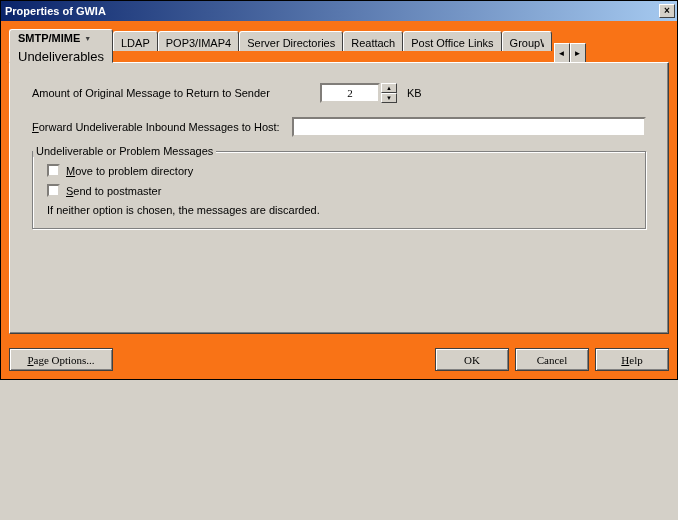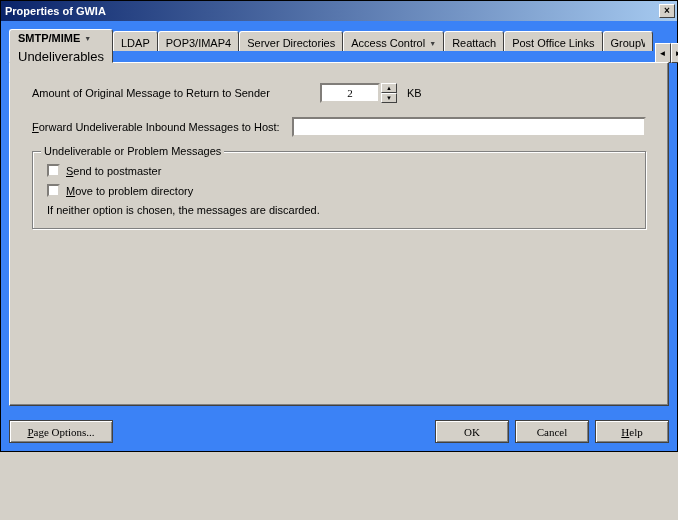--- a/index.html
+++ b/index.html
@@ -6,24 +6,24 @@
   html, body {
     margin: 0; padding: 0;
     width: 678px; height: 520px;
     font-family: Tahoma, Arial, sans-serif;
     font-size: 11px;
     background: #d4d0c8;
     color: #000;
     overflow: hidden;
   }
   .window {
-    width: 678px; height: 452px;
+    width: 678px; height: 380px;
     border: 1px solid #000;
     display: flex; flex-direction: column;
-    background: #3b82f6;
+    background: #f97316;
   }
   .titlebar {
     height: 20px;
     background: linear-gradient(to right, #0a246a, #a6caf0);
     display: flex; align-items: center;
     padding: 0 2px 0 4px;
     flex-shrink: 0;
   }
   .titlebar-text { color: #fff; font-weight: bold; flex: 1; }
   .titlebar-btn {
@@ -135,21 +135,21 @@
     padding: 0 3px;
   }
   .groupbox {
     border: 1px solid #808080;
     box-shadow: 1px 1px 0 #fff, inset 1px 1px 0 #fff;
     margin-top: 8px;
     padding: 12px 14px 12px 14px;
     position: relative;
   }
   .groupbox .legend {
-    position: absolute; top: -7px; left: 8px;
+    position: absolute; top: -7px; left: 0;
     background: #d4d0c8; padding: 0 3px;
   }
   .chk-row { display: flex; align-items: center; margin-bottom: 7px; }
   .chk {
     width: 13px; height: 13px;
     background: #fff;
     border: 2px inset #d4d0c8;
     margin-right: 6px;
     display: inline-block;
   }
@@ -194,24 +194,20 @@
         <span class="subtab">Undeliverables</span>
       </div>
       <div class="tab">
           <span>LDAP</span>
         </div>
       <div class="tab">
           <span>POP3/IMAP4</span>
         </div>
       <div class="tab">
           <span>Server Directories</span>
-        </div>
-      <div class="tab">
-          <span>Access Control</span>
-          <span class="drop">▼</span>
         </div>
       <div class="tab">
           <span>Reattach</span>
         </div>
       <div class="tab">
           <span>Post Office Links</span>
         </div>
       <div class="tab">
           <span class="tab-trunc">GroupWise</span>
         </div>
@@ -247,25 +243,25 @@
 
       <div class="row">
         <span><span class="u">F</span><span>orward Undeliverable Inbound Messages to Host:</span></span>
         <input class="hostinput" type="text" value="" style="">
       </div>
 
       <div class="groupbox">
         <span class="legend">Undeliverable or Problem Messages</span>
         <div class="chk-row">
           <span class="chk"></span>
-          <span><span class="u">S</span>end to postmaster</span>
+          <span><span class="u">M</span>ove to problem directory</span>
         </div>
         <div class="chk-row">
           <span class="chk"></span>
-          <span><span class="u">M</span>ove to problem directory</span>
+          <span><span class="u">S</span>end to postmaster</span>
         </div>
         <div class="note">If neither option is chosen, the messages are discarded.</div>
       </div>
 
     </div>
   </div>
 
   <div class="buttonbar">
     <button class="btn" style="min-width:104px">
         <span class="u">P</span>

